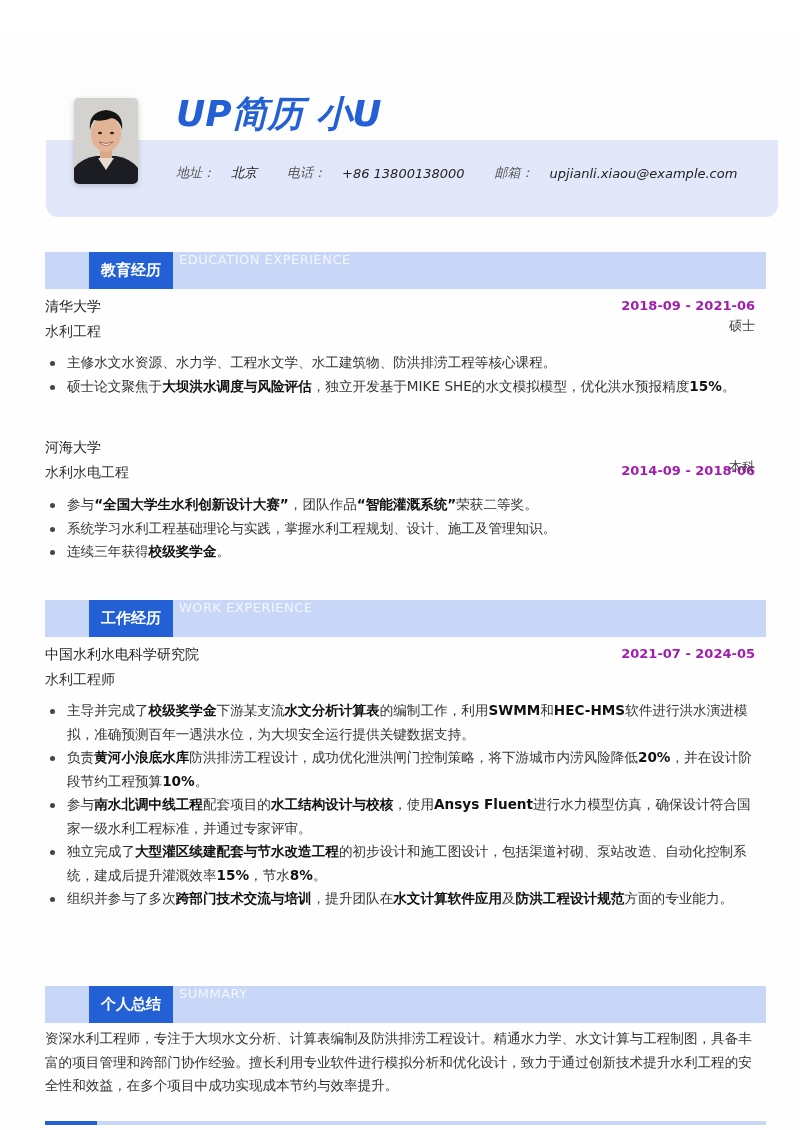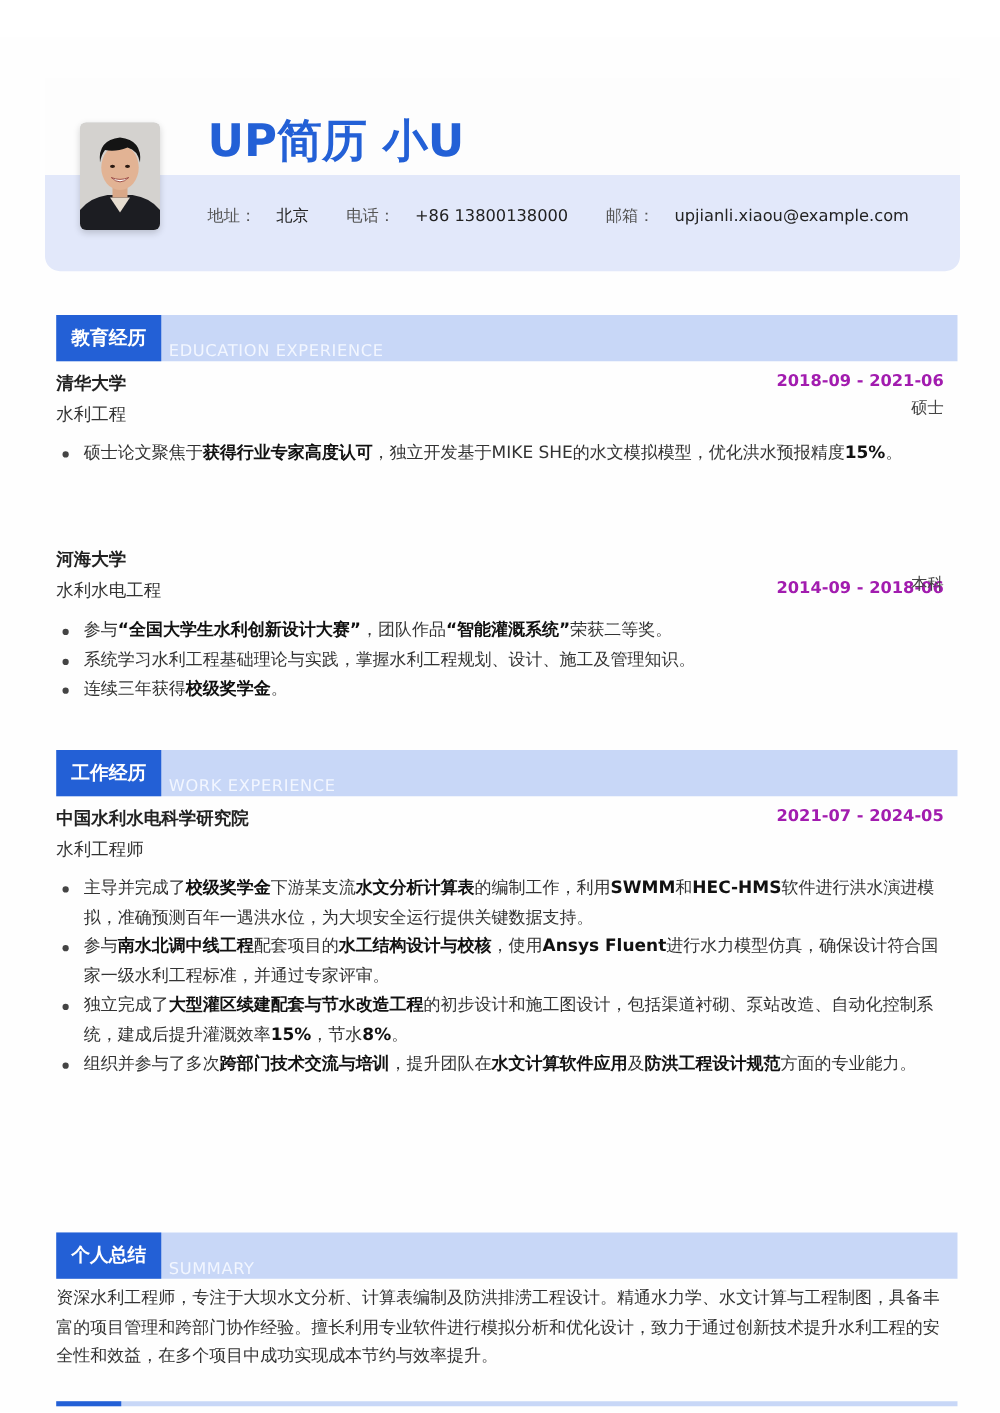--- a/index.html
+++ b/index.html
@@ -2,37 +2,37 @@
 <html><head>
   <meta charset="utf-8">
   <style>
     * { margin: 0; padding: 0; box-sizing: border-box; }
     html, body { width: 800px; height: 1130px; background: #ffffff; overflow: hidden; }
     body { font-family: "DejaVu Sans", "Liberation Sans", sans-serif; color: #333; position: relative; }
 
     .page-bg { position: absolute; left: 0; top: 30px; width: 800px; height: 1100px; background: #fefefe; }
 
     
-    .header { position: absolute; left: 36px; top: 62px; width: 732px; height: 155px; }
+    .header { position: absolute; left: 46px; top: 62px; width: 732px; height: 155px; font-style: italic; }
     .header-top { position: absolute; left: 0; top: 0; width: 732px; height: 78px; background: #fdfdfd; }
     .header-band { position: absolute; left: 0; top: 78px; width: 732px; height: 77px; background: #e2e8fa; border-radius: 0 0 12px 12px; }
     .avatar { position: absolute; left: 28px; top: 36px; width: 64px; height: 86px; border-radius: 5px; overflow: hidden;
       box-shadow: 0 2px 6px rgba(0,0,0,0.18); background: #cfcfcf; }
     .avatar svg { display: block; }
     .name { position: absolute; left: 130px; top: 30px; font-size: 36px; font-weight: bold; color: #2360d6; letter-spacing: 0px; line-height: 44px; }
     .contact { position: absolute; left: 130px; top: 102px; font-size: 13px; color: #333; display: flex; align-items: center; }
     .contact .lbl { color: #555; margin-right: 16px; }
     .contact .val { margin-right: 30px; color: #222; }
 
     
-    .section-header { position: absolute; left: 45px; width: 721px; height: 37px; background: #c8d7f7; display: flex; align-items: flex-end; }
+    .section-header { position: absolute; left: 45px; width: 721px; height: 37px; background: #c8d7f7; display: flex; align-items: flex-start; padding-left: 44px; }
     .section-header .cn { height: 37px; width: 84px; background: #2360d6; color: #fff; font-size: 15px; font-weight: bold; display: flex; align-items: center; justify-content: center; }
     .section-header .en { color: #f2f6ff; font-size: 13px; margin-left: 6px; letter-spacing: 0.5px; }
 
-    .entry-title { position: absolute; left: 45px; font-size: 14px; font-weight: bold; color: #222; }
+    .entry-title { position: absolute; left: 45px; font-size: 14px; font-weight: normal; color: #222; }
     .entry-date { position: absolute; right: 45px; font-size: 13px; font-weight: bold; color: #a21caf; }
     .entry-sub { position: absolute; left: 45px; font-size: 14px; color: #333; }
     .entry-deg { position: absolute; right: 45px; font-size: 13px; color: #444; }
 
     .bullets { position: absolute; left: 45px; width: 712px; list-style: none; }
     .bullets li { position: relative; padding-left: 22px; font-size: 13.6px; line-height: 23.5px; color: #333; margin-bottom: 0px; }
     .bullets li::before { content: ""; position: absolute; left: 5px; top: 10px; width: 5px; height: 5px; border-radius: 50%; background: #444; }
     .bullets b { font-weight: bold; color: #111; }
 
     .summary { position: absolute; left: 45px; top: 1027px; width: 712px; font-size: 13.6px; line-height: 23.5px; color: #333; }
@@ -75,21 +75,22 @@
 <div class="section-header" style="top:252px;">
   <div class="cn">教育经历</div>
   <div class="en">EDUCATION EXPERIENCE</div>
 </div>
 
 <div class="entry-title" style="top:298px;">清华大学</div>
 <div class="entry-date" style="top:298px;">2018-09 - 2021-06</div>
 <div class="entry-sub" style="top:323px;">水利工程</div>
 <div class="entry-deg" style="top:317px;">硕士</div>
 <ul class="bullets" style="top:351px;">
-    <li><span>硕士论文聚焦于</span><b>获得行业专家高度认可</b><span>，独立开发基于MIKE SHE的水文模拟模型，优化洪水预报精度</span><b>15%</b><span>。</span></li>
+    <li><span>主修水文水资源、水力学、工程水文学、水工建筑物、防洪排涝工程等核心课程。</span></li>
+    <li><span>硕士论文聚焦于</span><b>大坝洪水调度与风险评估</b><span>，独立开发基于MIKE SHE的水文模拟模型，优化洪水预报精度</span><b>15%</b><span>。</span></li>
   </ul>
 
 <div class="entry-title" style="top:439px;">河海大学</div>
 <div class="entry-date" style="top:439px;margin-top:24px;">2014-09 - 2018-06</div>
 <div class="entry-sub" style="top:464px;">水利水电工程</div>
 <div class="entry-deg" style="top:458px;">本科</div>
 <ul class="bullets" style="top:493px;">
     <li><span>参与</span><b>“全国大学生水利创新设计大赛”</b><span>，团队作品</span><b>“智能灌溉系统”</b><span>荣获二等奖。</span></li>
     <li><span>系统学习水利工程基础理论与实践，掌握水利工程规划、设计、施工及管理知识。</span></li>
     <li><span>连续三年获得</span><b>校级奖学金</b><span>。</span></li>
@@ -98,20 +99,21 @@
 <div class="section-header" style="top:600px;">
   <div class="cn">工作经历</div>
   <div class="en">WORK EXPERIENCE</div>
 </div>
 
 <div class="entry-title" style="top:646px;">中国水利水电科学研究院</div>
 <div class="entry-date" style="top:646px;">2021-07 - 2024-05</div>
 <div class="entry-sub" style="top:671px;">水利工程师</div>
 <ul class="bullets" style="top:699px;">
     <li><span>主导并完成了</span><b>校级奖学金</b><span>下游某支流</span><b>水文分析计算表</b><span>的编制工作，利用</span><b>SWMM</b><span>和</span><b>HEC-HMS</b><span>软件进行洪水演进模拟，准确预测百年一遇洪水位，为大坝安全运行提供关键数据支持。</span></li>
+    <li><span>负责</span><b>黄河小浪底水库</b><span>防洪排涝工程设计，成功优化泄洪闸门控制策略，将下游城市内涝风险降低</span><b>20%</b><span>，并在设计阶段节约工程预算</span><b>10%</b><span>。</span></li>
     <li><span>参与</span><b>南水北调中线工程</b><span>配套项目的</span><b>水工结构设计与校核</b><span>，使用</span><b>Ansys Fluent</b><span>进行水力模型仿真，确保设计符合国家一级水利工程标准，并通过专家评审。</span></li>
     <li><span>独立完成了</span><b>大型灌区续建配套与节水改造工程</b><span>的初步设计和施工图设计，包括渠道衬砌、泵站改造、自动化控制系统，建成后提升灌溉效率</span><b>15%</b><span>，节水</span><b>8%</b><span>。</span></li>
     <li><span>组织并参与了多次</span><b>跨部门技术交流与培训</b><span>，提升团队在</span><b>水文计算软件应用</b><span>及</span><b>防洪工程设计规范</b><span>方面的专业能力。</span></li>
   </ul>
 
 <div class="section-header" style="top:986px;">
   <div class="cn">个人总结</div>
   <div class="en">SUMMARY</div>
 </div>
 <div class="summary">资深水利工程师，专注于大坝水文分析、计算表编制及防洪排涝工程设计。精通水力学、水文计算与工程制图，具备丰富的项目管理和跨部门协作经验。擅长利用专业软件进行模拟分析和优化设计，致力于通过创新技术提升水利工程的安全性和效益，在多个项目中成功实现成本节约与效率提升。</div>

